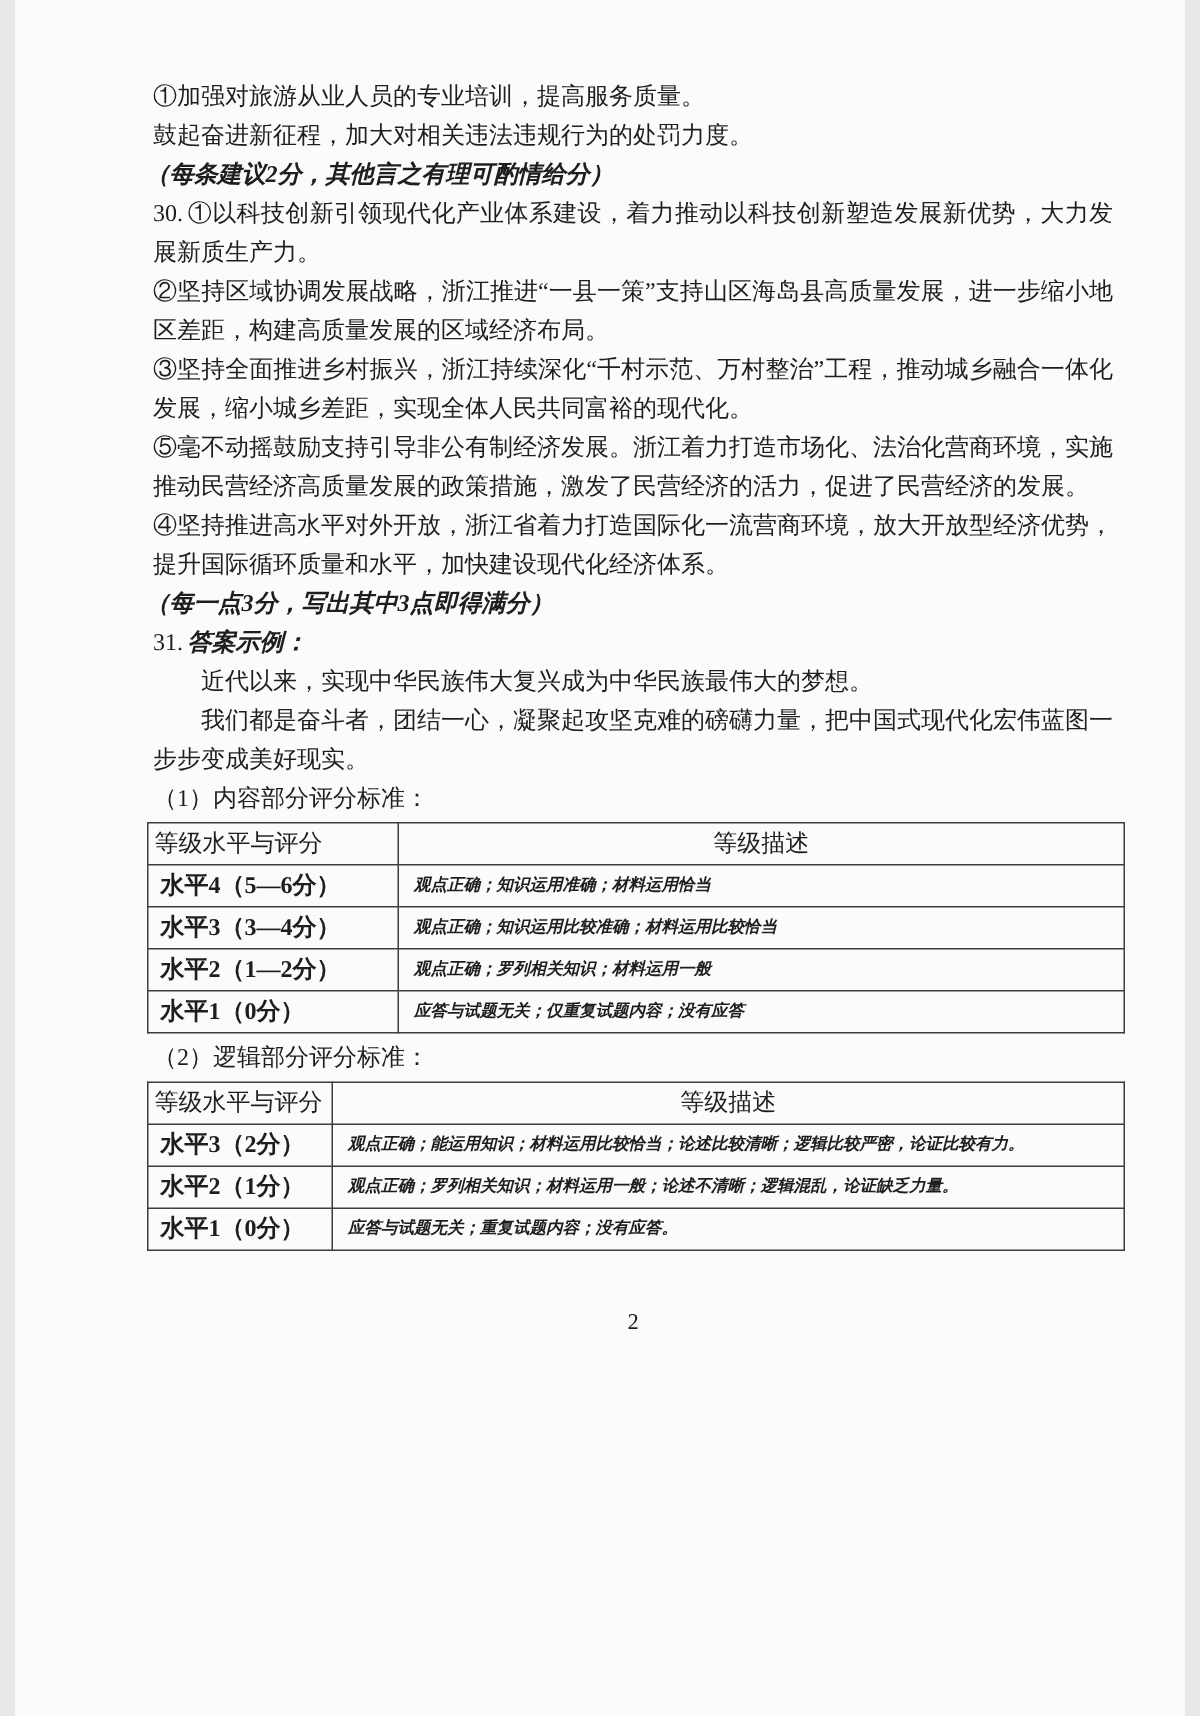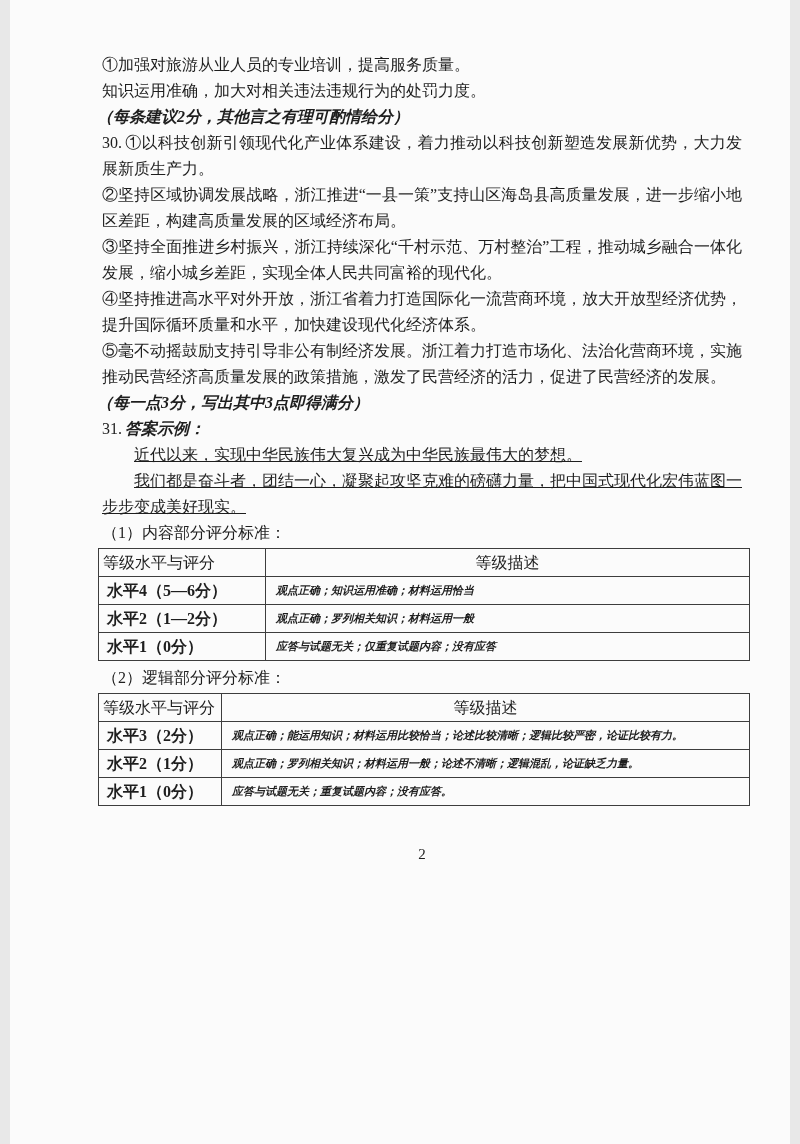--- a/index.html
+++ b/index.html
@@ -6,21 +6,21 @@
   body{background:#e8e8e8;font-family:"Liberation Serif","DejaVu Serif",serif;}
   .page{
     position:relative;width:768px;height:1144px;margin:0 auto;
     background:#fbfbfb;color:#1e1e1e;overflow:hidden;padding-left:12px;
   }
   .content{position:absolute;left:92px;top:52px;width:640px;}
   .content p{margin:0;font-size:16px;line-height:26px;text-align:justify;}
   .note{font-weight:bold;font-style:italic;margin-left:-5px !important;}
   .num{padding-right:3px;}
   .bold-label{font-weight:bold;font-style:italic;}
-  .para-indent{text-indent:32px;text-decoration:underline;}
+  .para-indent{text-indent:32px;}
   .rubric-table{
     border-collapse:collapse;table-layout:fixed;width:652px;margin-left:-4px;
     margin-top:2px;margin-bottom:4px;
   }
   .rubric-table th,.rubric-table td{
     border:1px solid #3d3d3d;line-height:25px;padding:1px 4px;
     font-size:16px;vertical-align:middle;text-align:left;
   }
   .rubric-table th{font-weight:normal;}
   .rubric-table th.col-desc{text-align:center;}
@@ -30,45 +30,49 @@
   td.desc{font-weight:bold;font-style:italic;font-size:11px;padding-left:10px;padding-right:0;}
   .pagenum{margin-top:40px;text-align:center;font-size:15px;color:#1e1e1e;}
 </style>
 </head>
 <body>
 
 <div class="page">
   <div class="content">
 
     <p>①加强对旅游从业人员的专业培训，提高服务质量。</p>
-    <p>知识运用准确，加大对相关违法违规行为的处罚力度。</p>
+    <p>鼓起奋进新征程，加大对相关违法违规行为的处罚力度。</p>
     <p class="note">（每条建议2分，其他言之有理可酌情给分）</p>
 
     <p><span class="num">30.</span><span>①以科技创新引领现代化产业体系建设，着力推动以科技创新塑造发展新优势，大力发展新质生产力。</span></p>
     <p>②坚持区域协调发展战略，浙江推进“一县一策”支持山区海岛县高质量发展，进一步缩小地区差距，构建高质量发展的区域经济布局。</p>
     <p>③坚持全面推进乡村振兴，浙江持续深化“千村示范、万村整治”工程，推动城乡融合一体化发展，缩小城乡差距，实现全体人民共同富裕的现代化。</p>
+    <p>⑤毫不动摇鼓励支持引导非公有制经济发展。浙江着力打造市场化、法治化营商环境，实施推动民营经济高质量发展的政策措施，激发了民营经济的活力，促进了民营经济的发展。</p>
     <p>④坚持推进高水平对外开放，浙江省着力打造国际化一流营商环境，放大开放型经济优势，提升国际循环质量和水平，加快建设现代化经济体系。</p>
-    <p>⑤毫不动摇鼓励支持引导非公有制经济发展。浙江着力打造市场化、法治化营商环境，实施推动民营经济高质量发展的政策措施，激发了民营经济的活力，促进了民营经济的发展。</p>
     <p class="note">（每一点3分，写出其中3点即得满分）</p>
 
     <p><span class="num">31.</span><span class="bold-label">答案示例：</span></p>
     <p class="para-indent">近代以来，实现中华民族伟大复兴成为中华民族最伟大的梦想。</p>
     <p class="para-indent">我们都是奋斗者，团结一心，凝聚起攻坚克难的磅礴力量，把中国式现代化宏伟蓝图一步步变成美好现实。</p>
 
     <p>（1）内容部分评分标准：</p>
 
     <table class="rubric-table t1">
       <tbody>
           <tr>
         <th class="col-level">等级水平与评分</th>
         <th class="col-desc">等级描述</th>
       </tr>
       <tr>
         <td class="level">水平4（5—6分）</td>
         <td class="desc">观点正确；知识运用准确；材料运用恰当</td>
+      </tr>
+      <tr>
+        <td class="level">水平3（3—4分）</td>
+        <td class="desc">观点正确；知识运用比较准确；材料运用比较恰当</td>
       </tr>
       <tr>
         <td class="level">水平2（1—2分）</td>
         <td class="desc">观点正确；罗列相关知识；材料运用一般</td>
       </tr>
       <tr>
         <td class="level">水平1（0分）</td>
         <td class="desc">应答与试题无关；仅重复试题内容；没有应答</td>
       </tr>
     </tbody>

